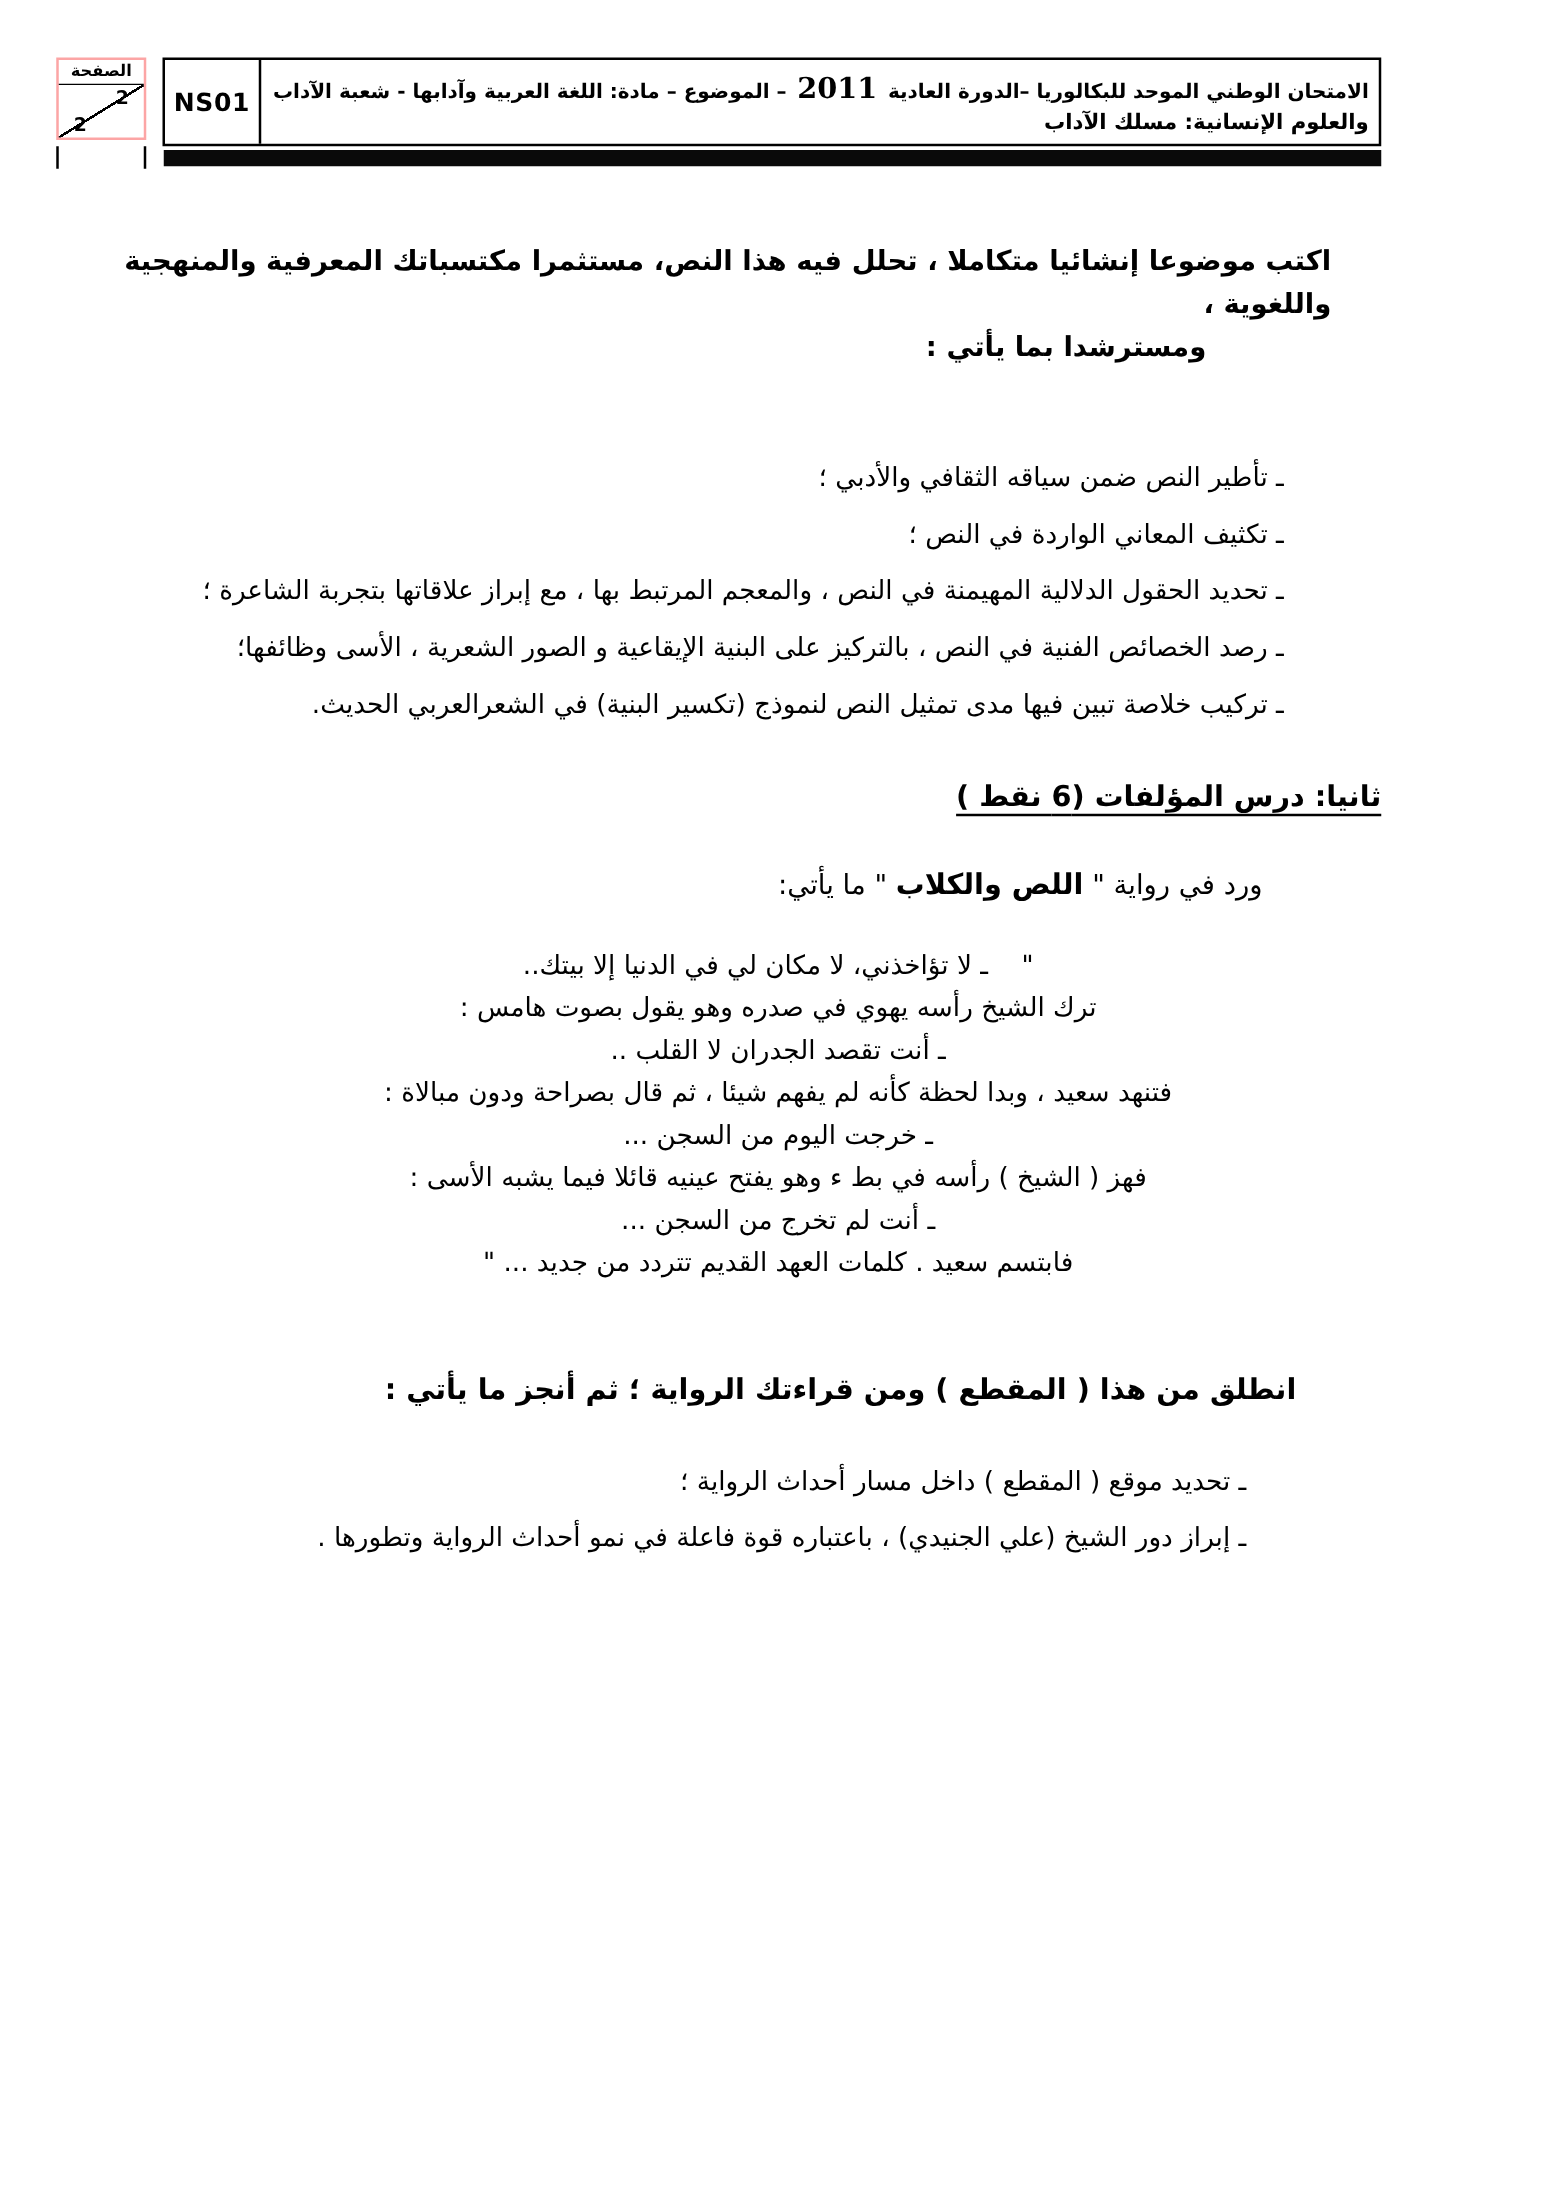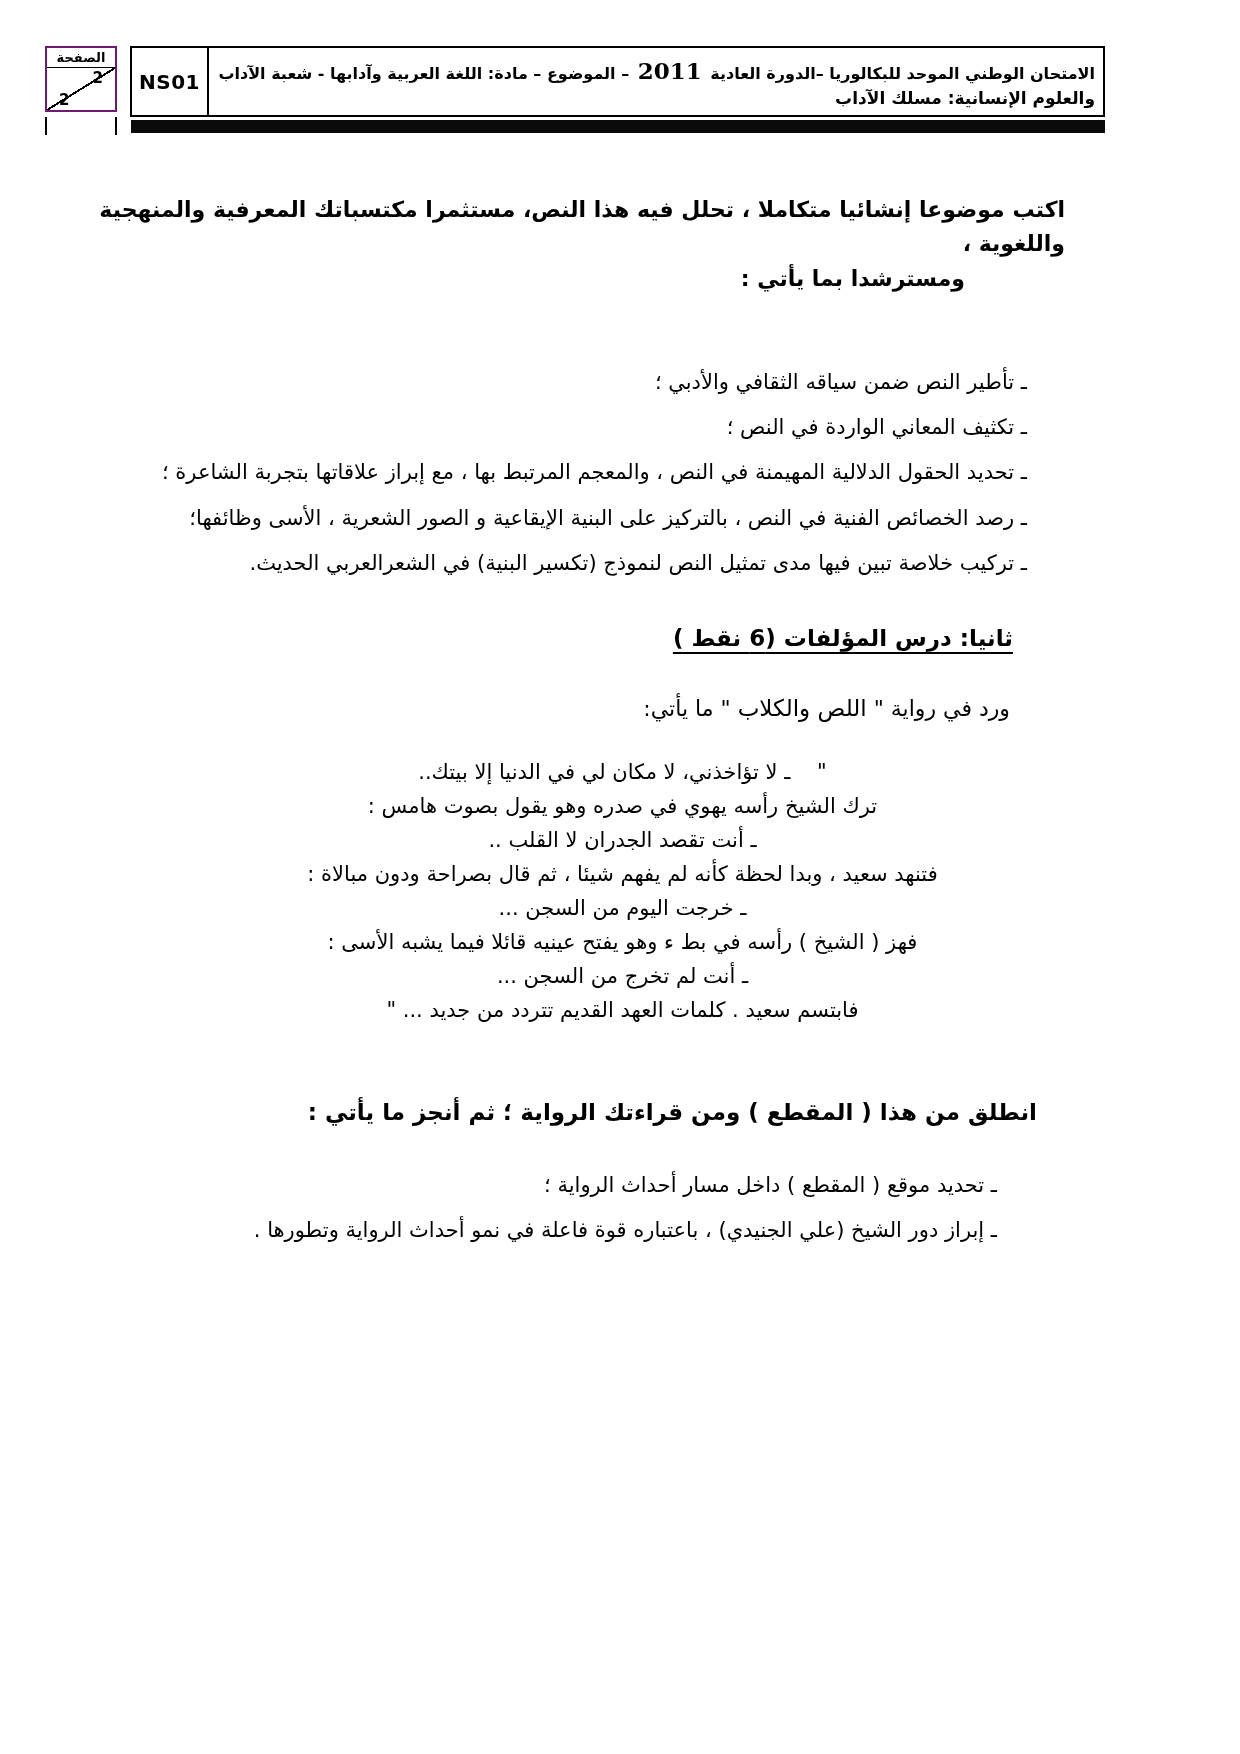--- a/index.html
+++ b/index.html
@@ -31,21 +31,21 @@
     letter-spacing: 2px;
     padding: 0 3px;
   }
   .ns-box {
     width: 77px;
     border-right: 2px solid #000;
     display: flex; align-items: center; justify-content: center;
     font-weight: bold; font-size: 20px;
     letter-spacing: 0.5px;
   }
-  .page-box { width: 72px; border: 2px solid #701a75; align-self: flex-start; background:#fff; }
+  .page-box { width: 72px; border: 2px solid #fca5a5; align-self: flex-start; background:#fff; }
   .page-box-label {
     font-size: 13px; font-weight: bold; text-align: center;
     border-bottom: 1px solid #000; padding: 2px 0;
   }
   .page-box-diag {
     position: relative; height: 42px;
     background: linear-gradient(to bottom right,
       transparent calc(50% - 1px), #000 calc(50% - 1px),
       #000 calc(50% + 1px), transparent calc(50% + 1px));
   }
@@ -57,28 +57,28 @@
   .black-strip { height: 13px; background: #0a0a0a; margin-left: 86px; margin-top: 3px; }
 
   
   .intro { margin-top: 60px; font-weight: bold; font-size: 22px; padding-right: 40px; line-height: 1.55; }
   .intro-l2 { padding-right: 100px; }
 
   .guidelines { margin-top: 72px; padding-right: 78px; font-size: 21px; }
   .guideline-item { margin-bottom: 16px; line-height: 1.4; }
 
   .section-heading {
-    margin-top: 46px; margin-right: 92px;
+    margin-top: 46px; 
     font-weight: bold; font-size: 23px;
     text-decoration: underline;
     text-underline-offset: 6px;
   }
 
   .lead { margin-top: 44px; margin-right: 95px; font-size: 22px; }
-  .lead .book { font-weight: normal; font-size: 23px; }
+  .lead .book { font-weight: bold; font-size: 23px; }
 
   .quote { margin-top: 34px; margin-right: 55px; margin-left: 150px; text-align: center; font-size: 21px; }
   .quote-line { line-height: 34px; white-space: pre-wrap; }
 
   .source { margin-top: 45px; font-size: 16px; text-align: left; padding-left: 68px; }
 
   .task-heading { margin-top: 72px; font-weight: bold; font-size: 23px; margin-right: 68px; }
 
   .tasks { margin-top: 46px; padding-right: 108px; font-size: 21px; }
   .task-item { margin-bottom: 16px; line-height: 1.4; }

